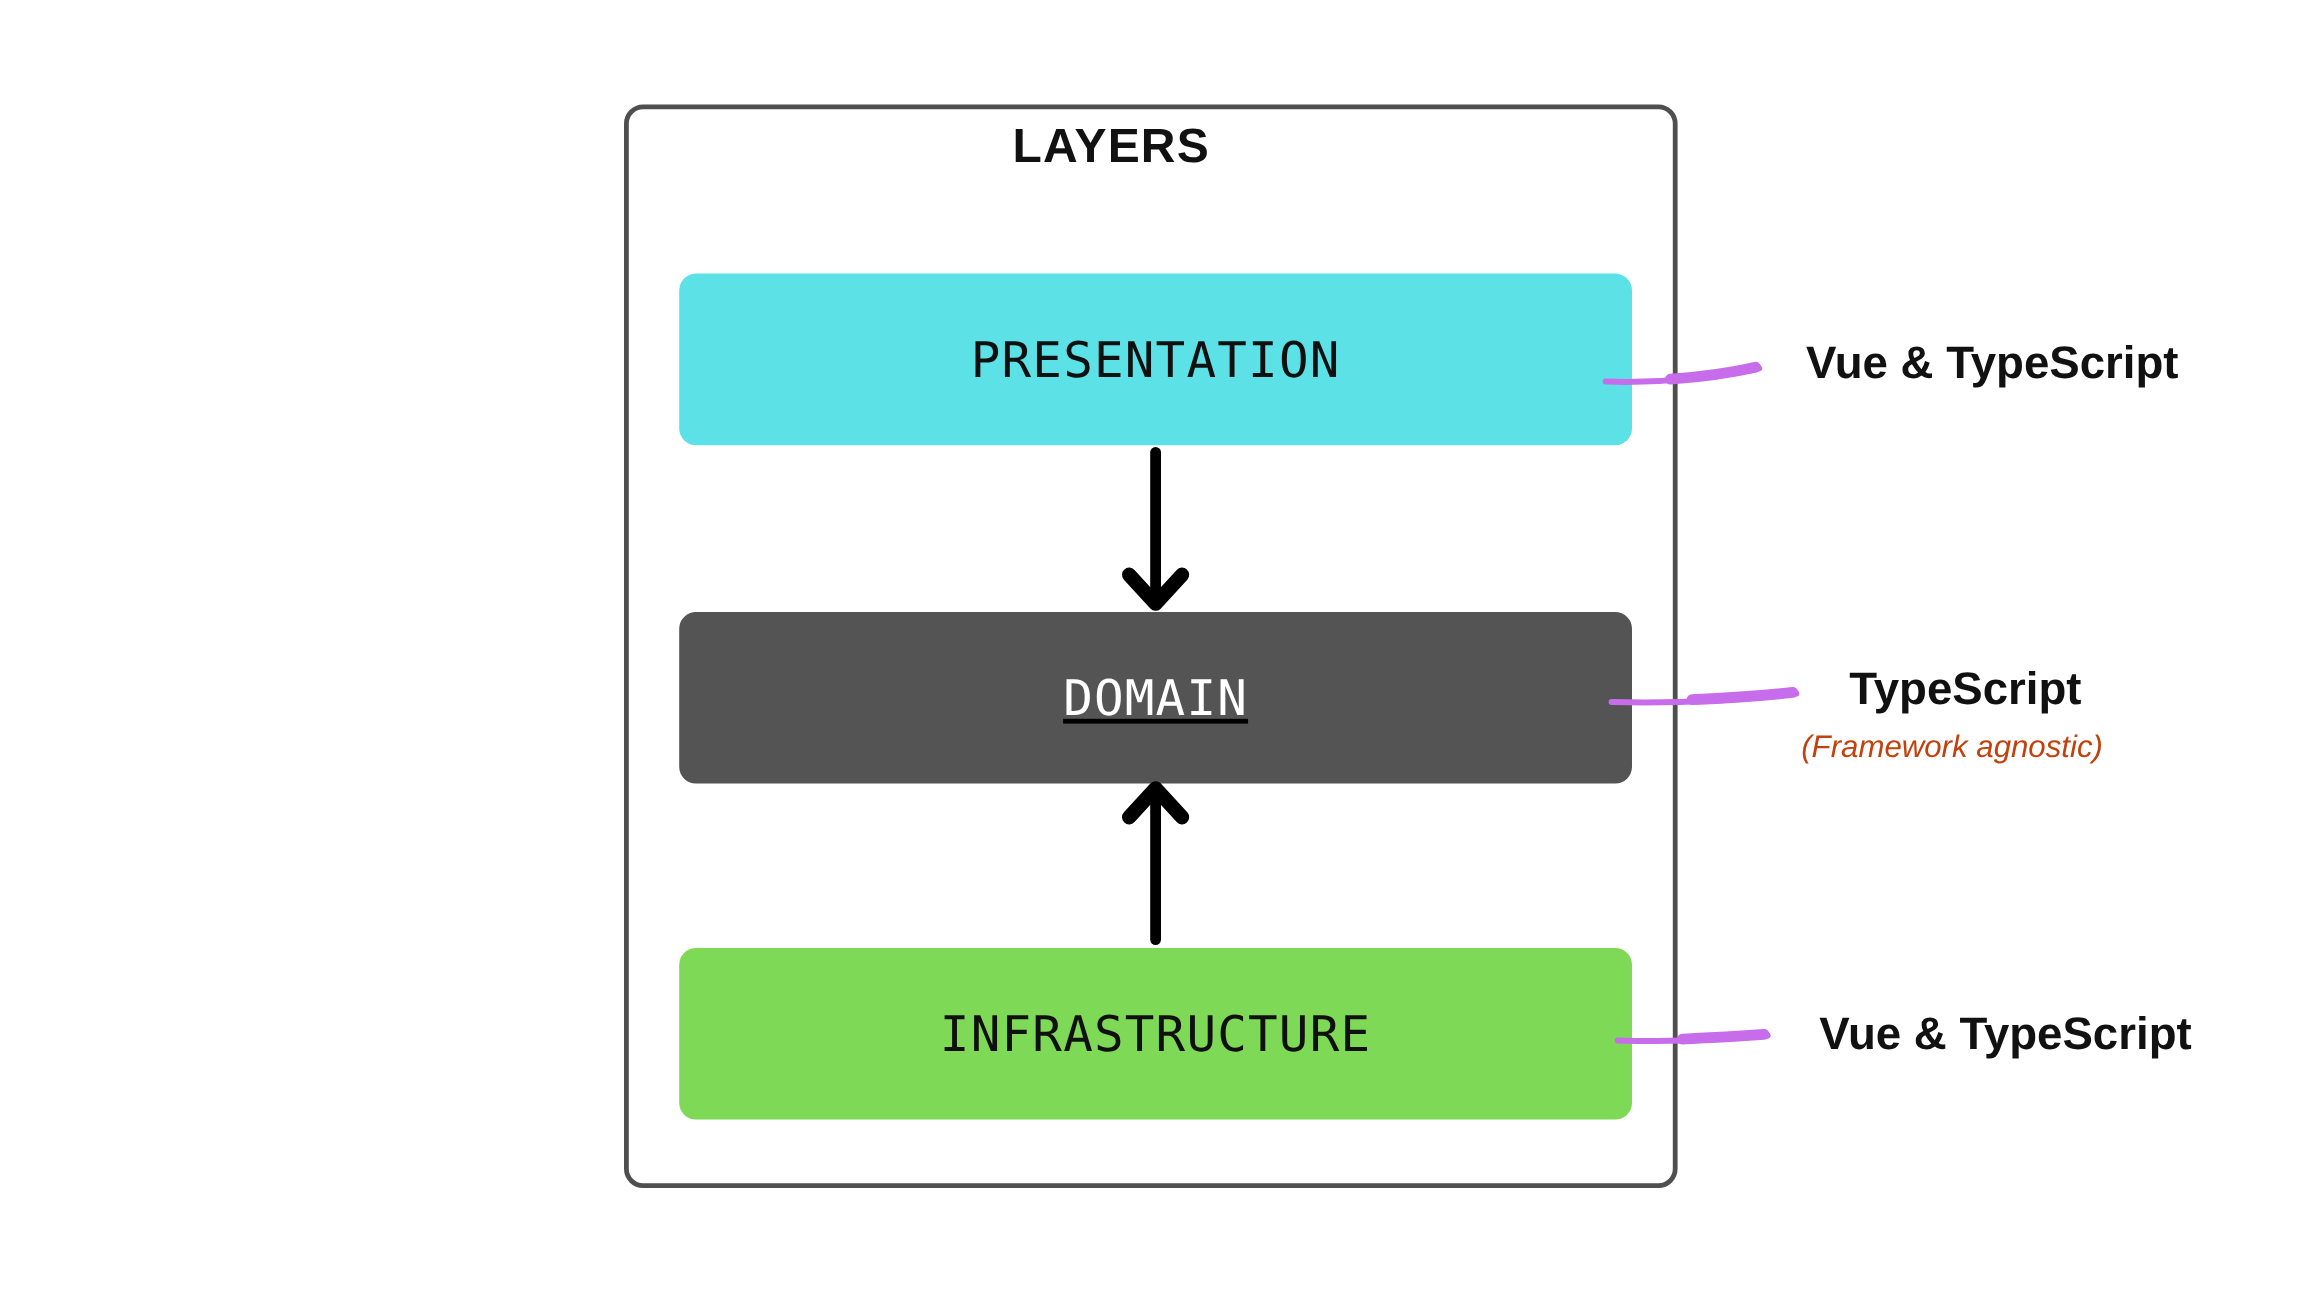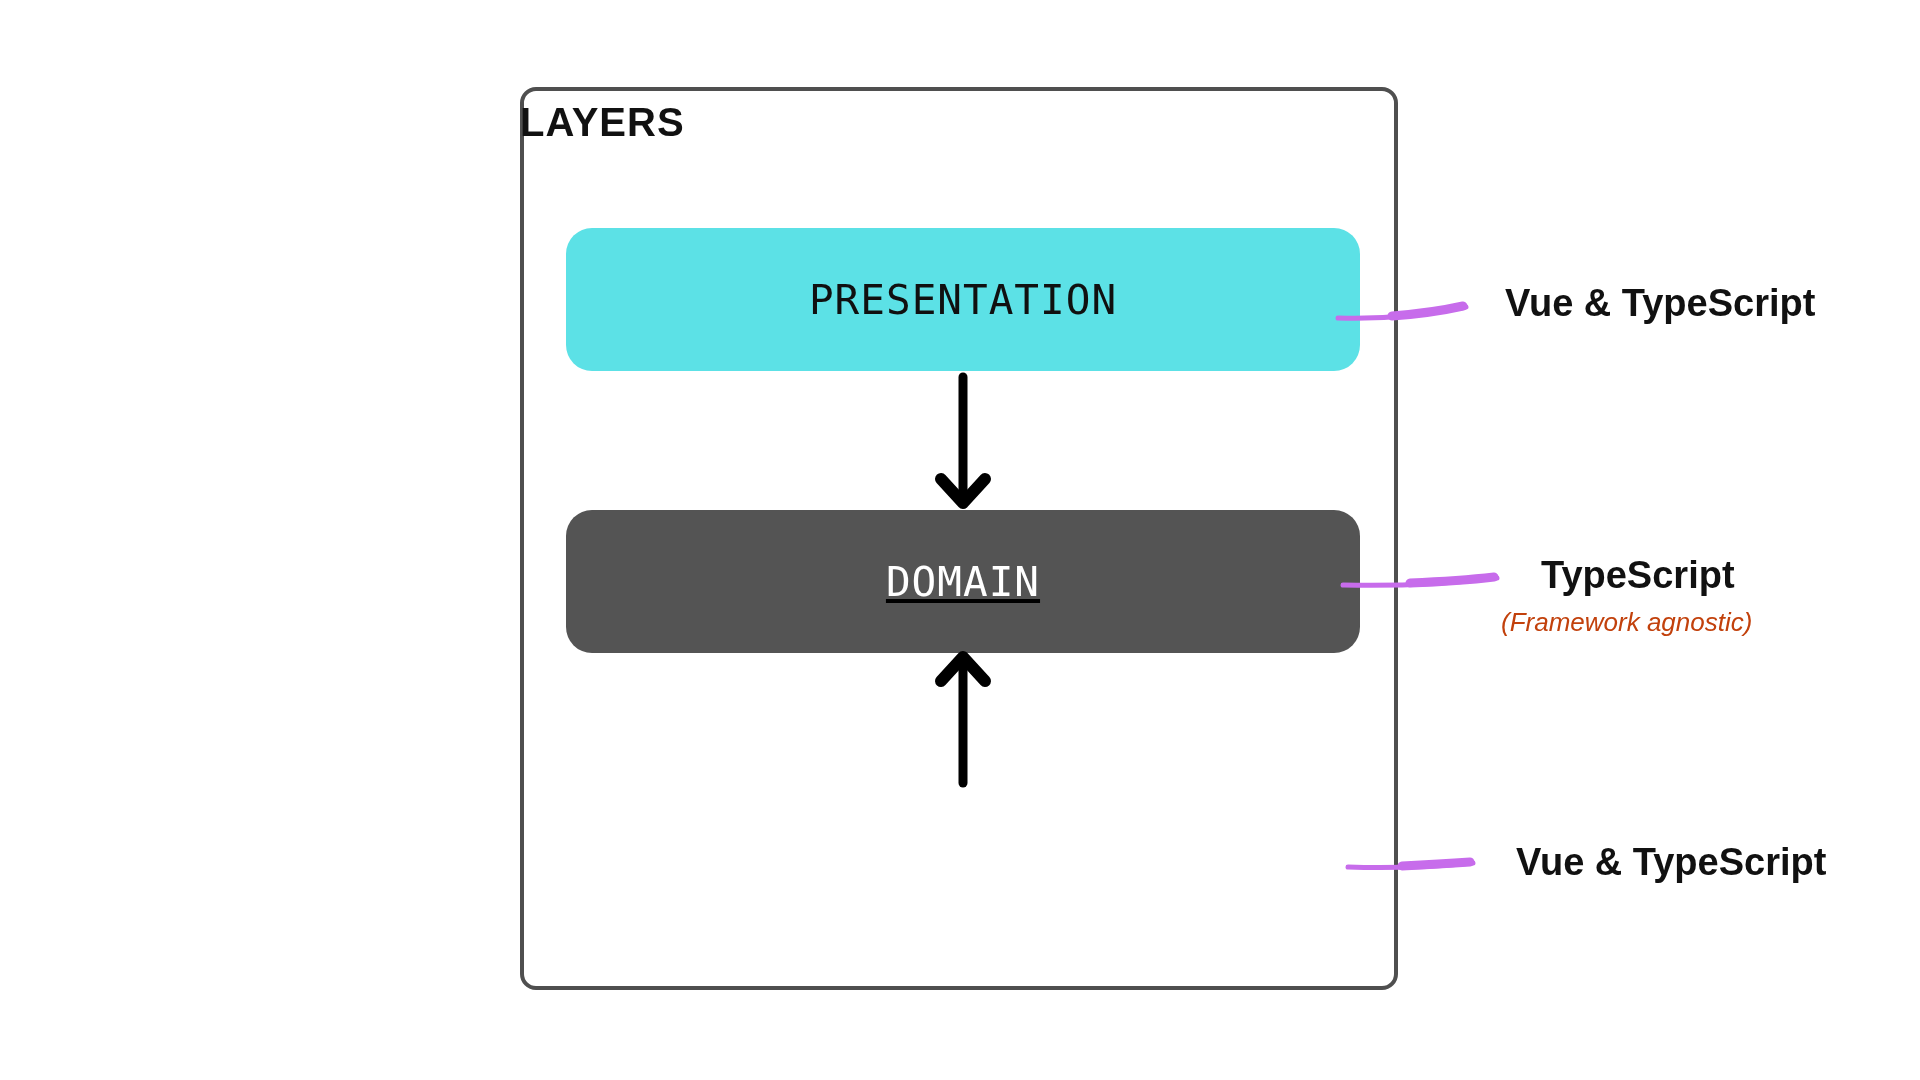--- a/index.html
+++ b/index.html
@@ -24,32 +24,32 @@
     box-sizing: border-box;
     border: 4px solid #4f4f4f;
     border-radius: 16px;
     background: #ffffff;
   }
   .diagram-title {
     position: absolute;
     left: 520px;
     top: 100px;
     width: 812px;
-    text-align: left;
+    text-align: center;
     font-size: 40px;
     font-weight: 800;
     letter-spacing: 1px;
     color: #111111;
   }
   .layer-box {
     position: absolute;
     left: 566px;
     width: 794px;
     height: 143px;
-    border-radius: 26px;
+    border-radius: 14px;
     display: flex;
     align-items: center;
     justify-content: center;
   }
   .layer-box .layer-label {
     font-family: "DejaVu Sans Mono", monospace;
     font-size: 41px;
     letter-spacing: 1px;
     white-space: nowrap;
   }
@@ -96,20 +96,23 @@
   <div class="diagram-title">LAYERS</div>
 
   <div class="layer-box" id="box-presentation" style="background-color: rgb(92, 225, 230);">
     <span class="layer-label" style="color: rgb(16, 16, 16);">PRESENTATION</span>
   </div>
 
   <div class="layer-box" id="box-domain" style="background-color: rgb(84, 84, 84);">
     <span class="layer-label" style="color: rgb(255, 255, 255);">DOMAIN</span>
   </div>
 
+  <div class="layer-box" id="box-infrastructure" style="background-color: rgb(126, 217, 87);">
+    <span class="layer-label" style="color: rgb(16, 16, 16);">INFRASTRUCTURE</span>
+  </div>
 
   <svg class="overlay" viewBox="0 0 1920 1080">
 
     <g fill="none" stroke-linecap="round" stroke-linejoin="round" stroke="#000000">
       <path d="M963 377 L963 490" stroke-width="9"></path>
       <path d="M941 479 L963 503 L985 479" stroke-width="12"></path>
     </g>
 
     <g fill="none" stroke-linecap="round" stroke-linejoin="round" stroke="#000000">
       <path d="M963 783 L963 670" stroke-width="9"></path>

